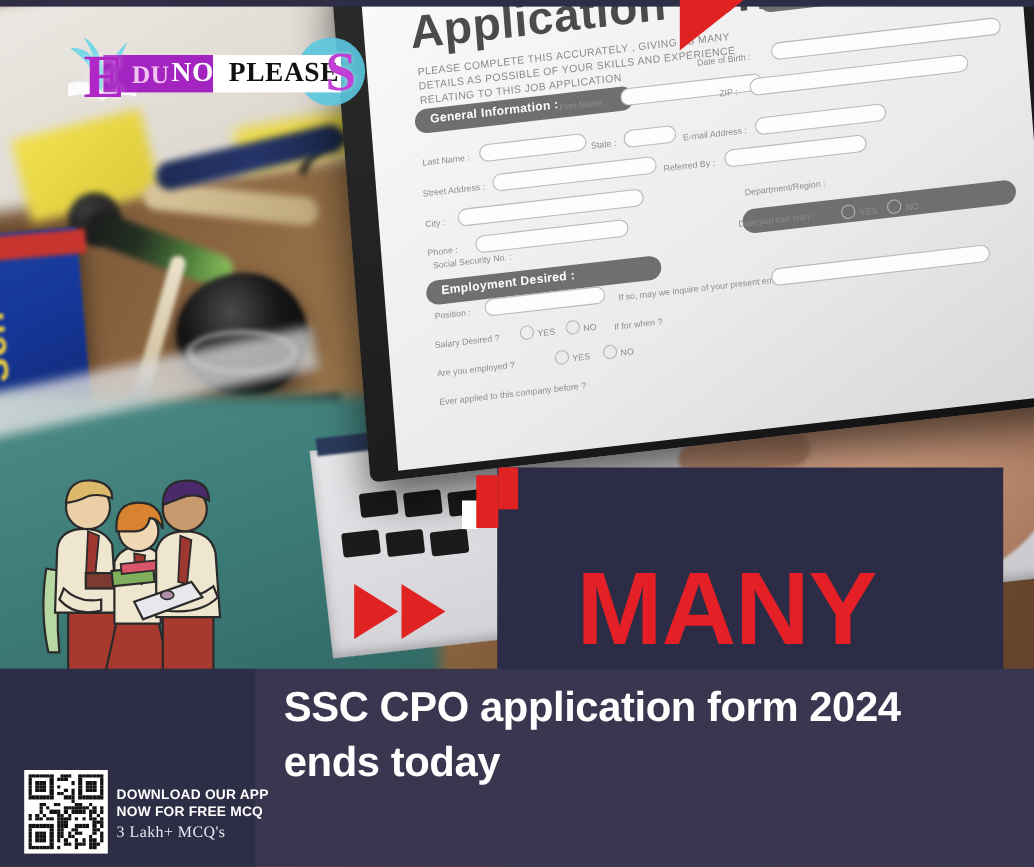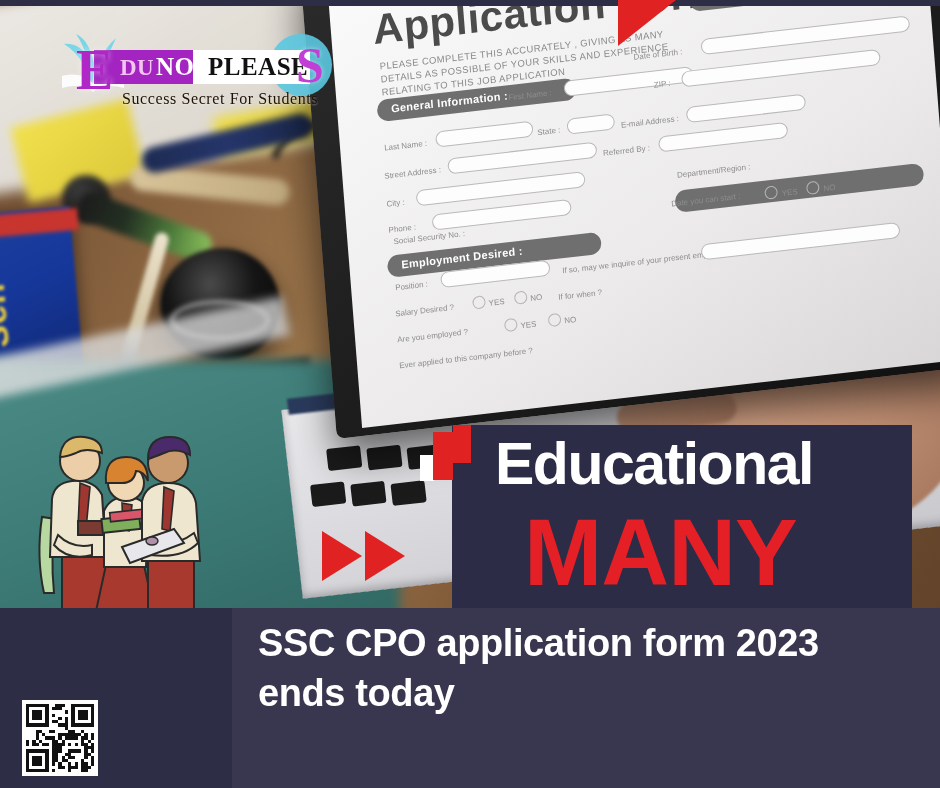--- a/index.html
+++ b/index.html
@@ -463,21 +463,20 @@
       </g>
       <path d="M4 46 C18 42 30 46 35 54 C40 46 54 42 66 46 L66 58 C54 54 40 56 35 62 C30 56 16 54 4 58 Z" fill="#ffffff" opacity="0.9"></path>
     </svg>
     <div class="logo-circle"></div>
     <div class="logo-band"></div>
     <div class="logo-E">E</div>
     <div class="logo-du">DU</div>
     <div class="logo-nov">NOV</div>
     <div class="logo-ation">PLEASE</div>
     <div class="logo-S">S</div>
-    <div class="logo-tag">Success Secret For Students</div>
   </div>
 
   <svg class="students" viewBox="0 0 215 250">
     <ellipse cx="107" cy="228" rx="92" ry="20" fill="#f2f0ef"></ellipse>
 
     <g>
       <path d="M24 92 q-6 40 2 76 l10 0 q-4 -40 2 -74 Z" fill="#b7d8a0" stroke="#2a2a2a" stroke-width="2"></path>
       <rect x="44" y="132" width="44" height="84" fill="#a8392f" stroke="#2a2a2a" stroke-width="2"></rect>
       <path d="M44 216 q0 8 4 10 l16 0 q4 -3 3 -10 Z" fill="#3a3a46" stroke="#2a2a2a" stroke-width="2"></path>
       <path d="M68 216 q0 8 4 10 l16 0 q4 -3 3 -10 Z" fill="#3a3a46" stroke="#2a2a2a" stroke-width="2"></path>
@@ -520,26 +519,25 @@
       <path d="M176 108 q-18 14 -44 10 l0 12 q32 4 48 -12 Z" fill="#efe6cf" stroke="#2a2a2a" stroke-width="2"></path>
       <path d="M104 122 l52 -18 l10 14 l-54 20 Z" fill="#e8e8ec" stroke="#2a2a2a" stroke-width="2"></path>
       <ellipse cx="134" cy="116" rx="6" ry="4" fill="#b08fa8" stroke="#2a2a2a" stroke-width="1.4"></ellipse>
     </g>
   </svg>
 
   <div class="news-banner"></div>
   <div class="news-flag3"></div>
   <div class="news-flag"></div>
   <div class="news-flag2"></div>
-  <div class="word-edu">Educational</div>
   <div class="word-news">MANY</div>
 
   <div class="headline-panel"></div>
   <div class="headline-left-fill"></div>
-  <div class="headline">SSC CPO application form 2023 ends today</div>
+  <div class="headline">SSC CPO application form 2024 ends today</div>
 
   <div class="qr-box">
     <div class="qr-grid" id="qr">
         <i style="background:#111"></i>
         <i style="background:#111"></i>
         <i style="background:#111"></i>
         <i style="background:#111"></i>
         <i style="background:#111"></i>
         <i style="background:#111"></i>
         <i style="background:#111"></i>
@@ -972,14 +970,19 @@
         <i style="background:#111"></i>
         <i style="background:#fff"></i>
         <i style="background:#fff"></i>
         <i style="background:#fff"></i>
         <i style="background:#111"></i>
         <i style="background:#111"></i>
         <i style="background:#fff"></i>
         <i style="background:#fff"></i>
       </div>
   </div>
+  <div class="promo">
+    <div class="promo-line">DOWNLOAD OUR APP</div>
+    <div class="promo-line">NOW FOR FREE MCQ</div>
+    <div class="promo-sub">3 Lakh+ MCQ's</div>
+  </div>
 
 </div>
 
 </body></html>

